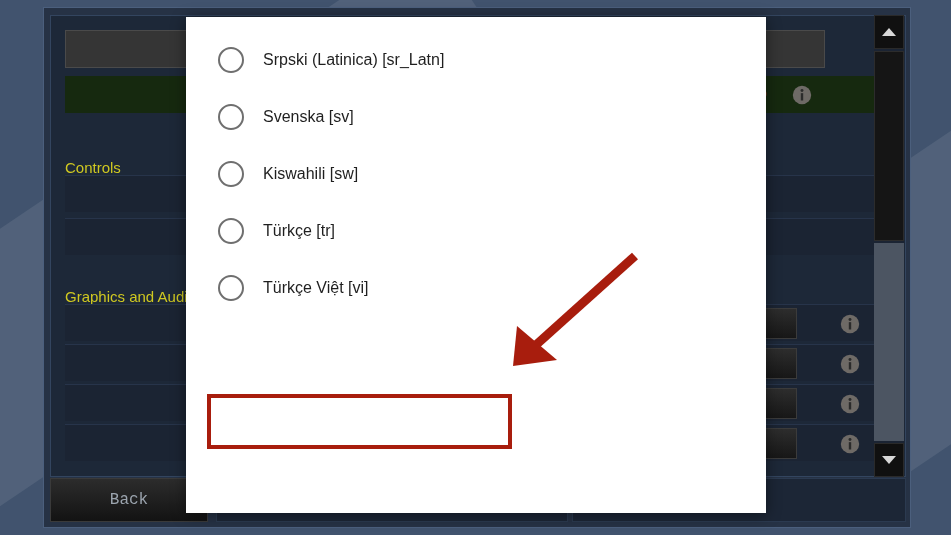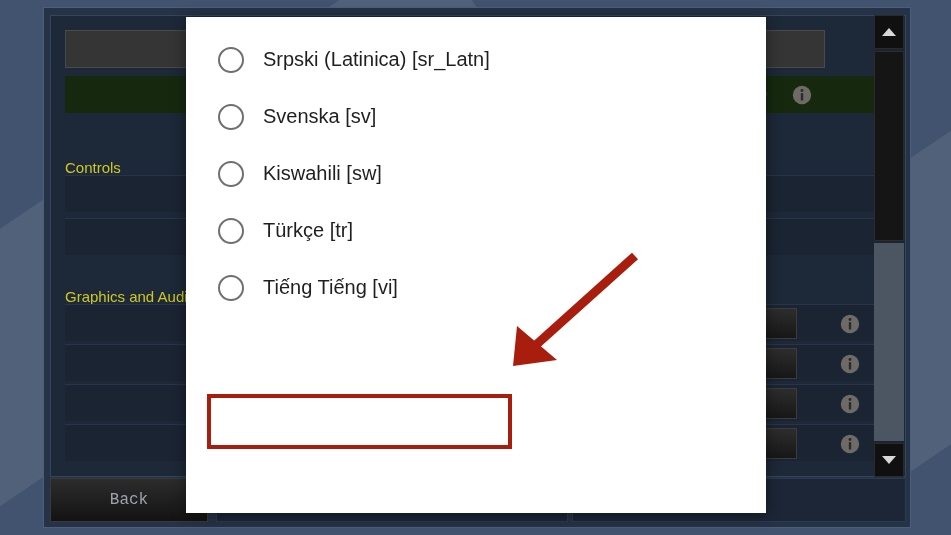--- a/index.html
+++ b/index.html
@@ -134,21 +134,21 @@
   }
   .radio.checked { border-color: #00796b; border-width: 3px; }
   .radio.checked::after {
     content: ""; position: absolute;
     left: 5px; top: 5px; width: 10px; height: 10px;
     border-radius: 50%; background: #00796b;
   }
   .lang-label {
     margin-left: 19px;
     color: #1f1f1f;
-    font-size: 20px;
+    font-size: 16px;
     white-space: nowrap;
   }
 
   
   #selection-highlight {
     position: absolute; left: 207px; top: 394px;
     width: 305px; height: 55px;
     border: 4px solid #a81d0d;
     pointer-events: none;
   }
@@ -283,21 +283,21 @@
       </div>
 
       <div class="lang-row">
         <span class="radio"></span>
         <span class="lang-label">Türkçe [tr]</span>
       </div>
 
 
       <div class="lang-row">
         <span class="radio"></span>
-        <span class="lang-label">Tiếng Tiếng [vi]</span>
+        <span class="lang-label">Türkçe Việt [vi]</span>
       </div>
 
 
 
     </div>
   </div>
 
   <div id="selection-highlight"></div>
 
   <svg id="annotation-arrow" width="150" height="125" viewBox="0 0 150 125">

